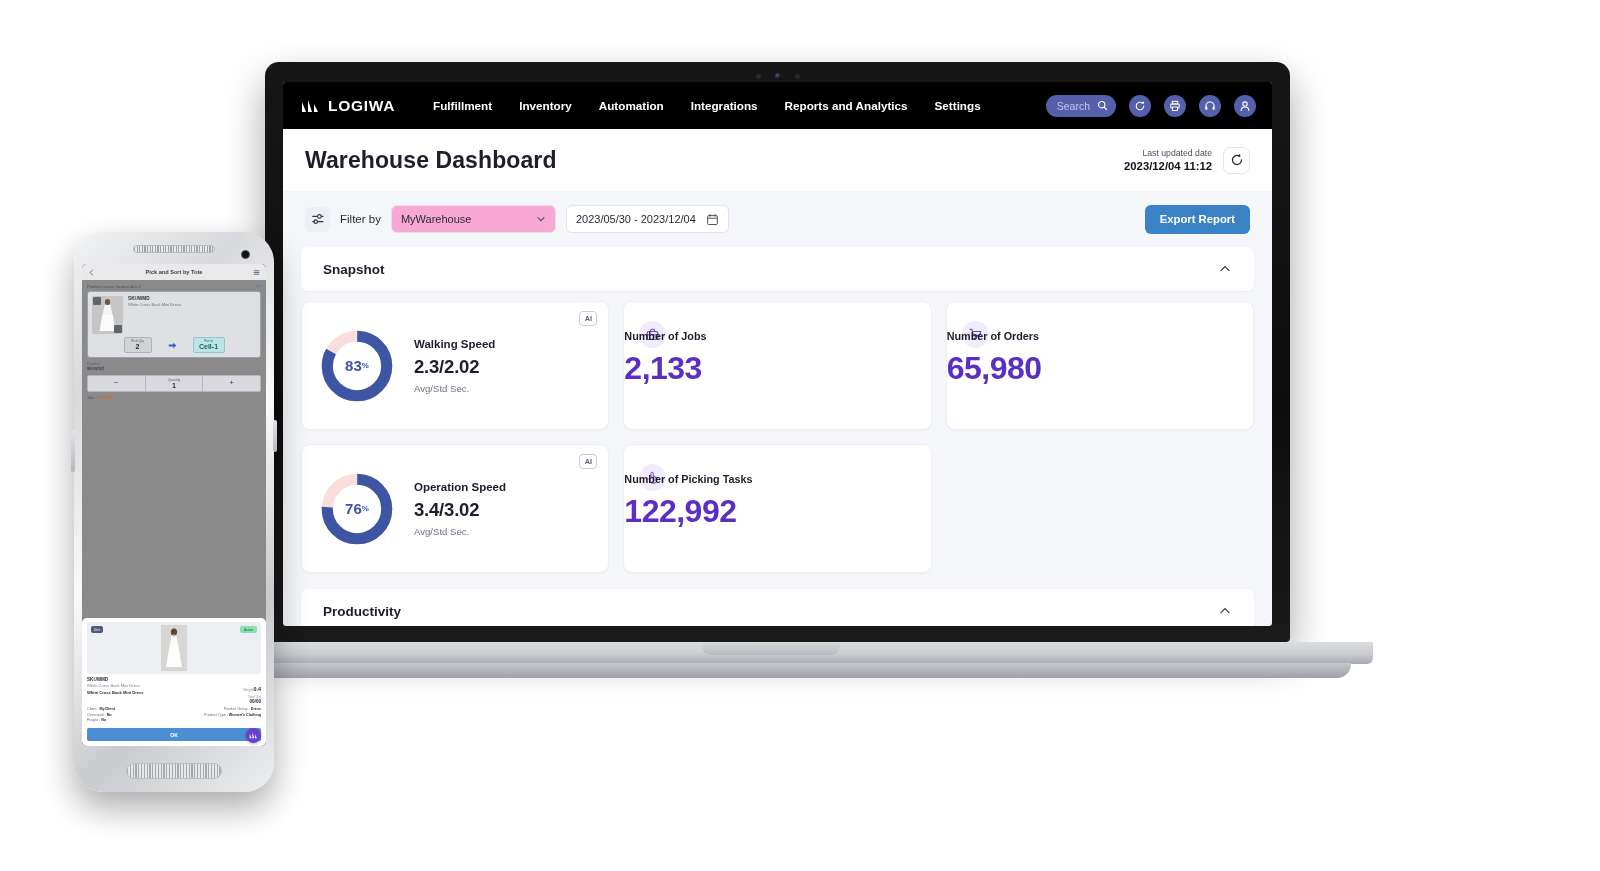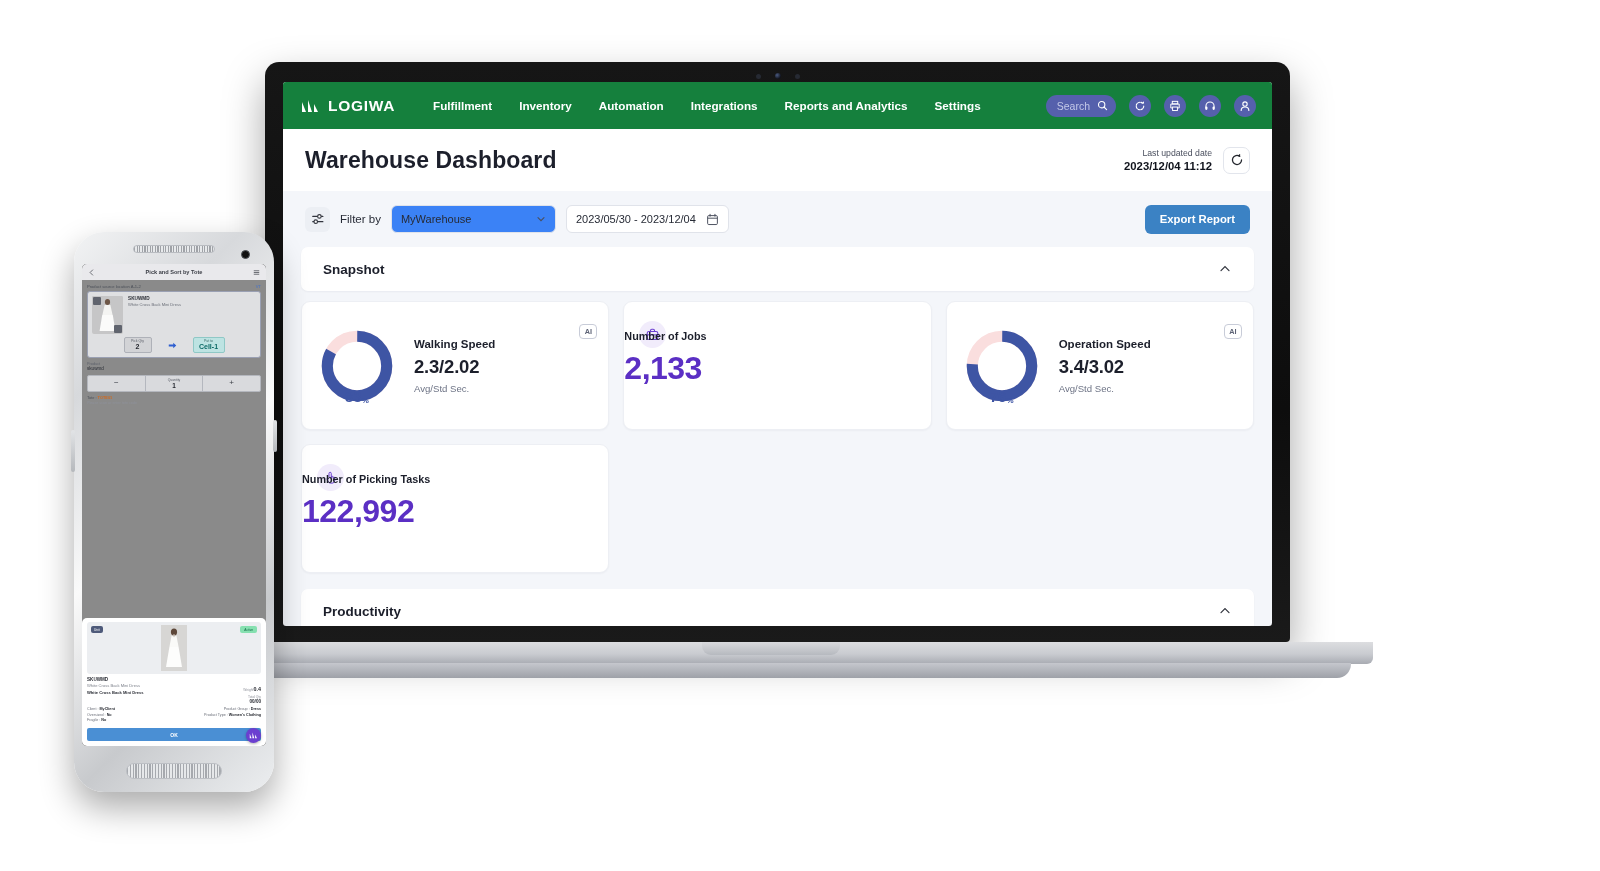--- a/index.html
+++ b/index.html
@@ -26,21 +26,21 @@
   .camrow { position:absolute; top:9px; left:0; right:0; height:10px;
             display:flex; align-items:center; justify-content:center; gap:14px; }
   .camdot { width:5px; height:5px; border-radius:50%; background:#262a33; }
   .camlens { width:6px; height:6px; border-radius:50%;
              background: radial-gradient(circle at 35% 35%, #4a5a80, #10131c 70%); }
 
   
   .screen { position:absolute; inset:0; background:#f4f6fa; overflow:hidden; }
 
   
-  .navbar { height:47px; background:#15803d; display:flex; align-items:center;
+  .navbar { height:47px; background:#000000; display:flex; align-items:center;
             padding:0 16px 0 18px; position:relative; }
   .brand { display:flex; align-items:center; gap:7px; margin-right:38px; }
   .brand-mark { width:20px; height:14px; }
   .brand-text { color:#fff; font-size:15.5px; font-weight:700; letter-spacing:.7px; }
   .navlinks { display:flex; align-items:center; gap:27px; }
   .navlink { color:#fff; font-size:11.7px; font-weight:700; white-space:nowrap; cursor:pointer; }
   .navright { margin-left:auto; display:flex; align-items:center; gap:13px; }
   .searchbox { display:flex; align-items:center; gap:7px; background:#5560ac;
                border-radius:12px; height:22px; padding:0 8px 0 11px; }
   .searchbox span { color:#c3c8e8; font-size:10.5px; }
@@ -57,21 +57,21 @@
   .lastupd .val { font-size:11.3px; color:#10131c; font-weight:700; line-height:14px; }
   .refreshbtn { width:27px; height:27px; border:1px solid #e2e5ec; border-radius:7px;
                 background:#fff; display:flex; align-items:center; justify-content:center; cursor:pointer; }
 
   
   .filterbar { height:56px; background:#f4f6fa; display:flex; align-items:center;
                padding:0 22px; gap:10px; }
   .filt-ic { width:25px; height:25px; border-radius:6px; background:#eceff4;
              display:flex; align-items:center; justify-content:center; }
   .filt-lbl { font-size:11.5px; color:#272b36; font-weight:400; }
-  .selectbox { width:165px; height:28px; background:#3b82f6; border:1px solid #e0e3ea;
+  .selectbox { width:165px; height:28px; background:#f9a8d4; border:1px solid #e0e3ea;
                border-radius:6px; display:flex; align-items:center; padding:0 9px;
                font-size:11px; color:#272b36; cursor:pointer;gap:40px; }
   .selectbox .chev { margin-left:auto; }
   .datebox { height:28px; background:#fff; border:1px solid #e0e3ea; border-radius:6px;
              display:flex; align-items:center; gap:10px; padding:0 9px;
              font-size:11px; color:#272b36; cursor:pointer; }
   .exportbtn { margin-left:auto; background:#3b82c4; color:#fff; border:none;
                border-radius:6px; height:29px; padding:0 15px; font-size:11.3px;
                font-weight:700; cursor:pointer; font-family:"Liberation Sans", sans-serif; }
 
@@ -82,27 +82,27 @@
   .sectiontitle { font-size:13.5px; font-weight:700; color:#1c1f2b; }
   .caret { margin-left:auto; cursor:pointer; }
 
   
   .kpigrid { padding:0 18px; display:grid; grid-template-columns:1fr 1fr 1fr;
              gap:14px; }
   .kpicard { background:#fff; border:1px solid #edeff4; border-radius:9px;
              height:129px; position:relative; box-shadow:0 1px 2px rgba(20,25,50,.04); }
   .kpi-speed { display:flex; align-items:center; padding:0 16px; height:100%; gap:18px; }
   .donutwrap { position:relative; width:78px; height:78px; flex:0 0 78px; }
-  .donut-pct { position:absolute; inset:0; display:flex; align-items:flex-end;
+  .donut-pct { position:absolute; inset:0; display:flex; align-items:center;
                justify-content:center; font-size:15px; font-weight:700; color:#3e55a4; }
   .donut-pct sup { font-size:8px; font-weight:700; }
   .speed-info .ttl { font-size:11.5px; font-weight:700; color:#1c1f2b; margin-bottom:6px; }
   .speed-info .big { font-size:18.5px; font-weight:700; color:#1c1f2b; letter-spacing:-.2px; }
   .speed-info .sub { font-size:9.6px; color:#6d7385; margin-top:5px; }
-  .aibadge { position:absolute; top:22px; right:11px; width:18px; height:15px;
+  .aibadge { position:absolute; top:9px; right:11px; width:18px; height:15px;
              border:1px solid #c8ccd8; border-radius:4px; display:flex;
              align-items:center; justify-content:center; font-size:7.3px;
              font-weight:700; color:#5c6275; cursor:pointer; }
   .kpi-count { height:100%; position:relative; display:flex; flex-direction:column;
                align-items:flex-start; justify-content:center; }
   .cnt-icon { position:absolute; left:15px; top:19px; width:27px; height:27px;
               border-radius:50%; background:#f1ecfb; display:flex;
               align-items:center; justify-content:center; }
   .cnt-ttl { font-size:10.8px; font-weight:700; color:#1c1f2b; margin-top:-16px; }
   .cnt-val { font-size:32px; font-weight:700; color:#5b2fc4; letter-spacing:-.5px;
@@ -361,20 +361,34 @@
                 <path d="M6.6 5.4V4.2a1.6 1.6 0 0 1 1.6-1.6h1.6a1.6 1.6 0 0 1 1.6 1.6v1.2" fill="none" stroke="#6b3fd0" stroke-width="1.3"></path>
                 <line x1="2.6" y1="9.4" x2="15.4" y2="9.4" stroke="#6b3fd0" stroke-width="1.3"></line>
               </svg>
             </div>
             <div class="kpi-count">
               <div class="cnt-ttl">Number of Jobs</div>
               <div class="cnt-val">2,133</div>
             </div>
           </div>
 
+          <div class="kpicard">
+            <div class="cnt-icon">
+              <svg width="15" height="15" viewBox="0 0 18 18">
+                <path d="M2.4 2.8h2.2l2 8h7.2" fill="none" stroke="#6b3fd0" stroke-width="1.3" stroke-linecap="round" stroke-linejoin="round"></path>
+                <path d="M5.5 5.4h9.8l-1.4 4.6H6.6" fill="none" stroke="#6b3fd0" stroke-width="1.3" stroke-linejoin="round"></path>
+                <circle cx="7.4" cy="14" r="1.2" fill="#6b3fd0"></circle>
+                <circle cx="13" cy="14" r="1.2" fill="#6b3fd0"></circle>
+              </svg>
+            </div>
+            <div class="kpi-count">
+              <div class="cnt-ttl">Number of Orders</div>
+              <div class="cnt-val">65,980</div>
+            </div>
+          </div>
 
           <div class="kpicard">
             <div class="aibadge">AI</div>
             <div class="kpi-speed">
               <div class="donutwrap">
                 <svg viewBox="0 0 42 42" width="78" height="78">
                   <circle cx="21" cy="21" r="16" fill="none" stroke="#fadede" stroke-width="6"></circle>
                   <circle id="arc-oper" cx="21" cy="21" r="16" fill="none" stroke="#3e55a4" stroke-width="6" stroke-dasharray="76.40353333530376 24.127431579569617" stroke-dashoffset="25.132741228718345" stroke-linecap="butt"></circle>
                 </svg>
                 <div class="donut-pct">

